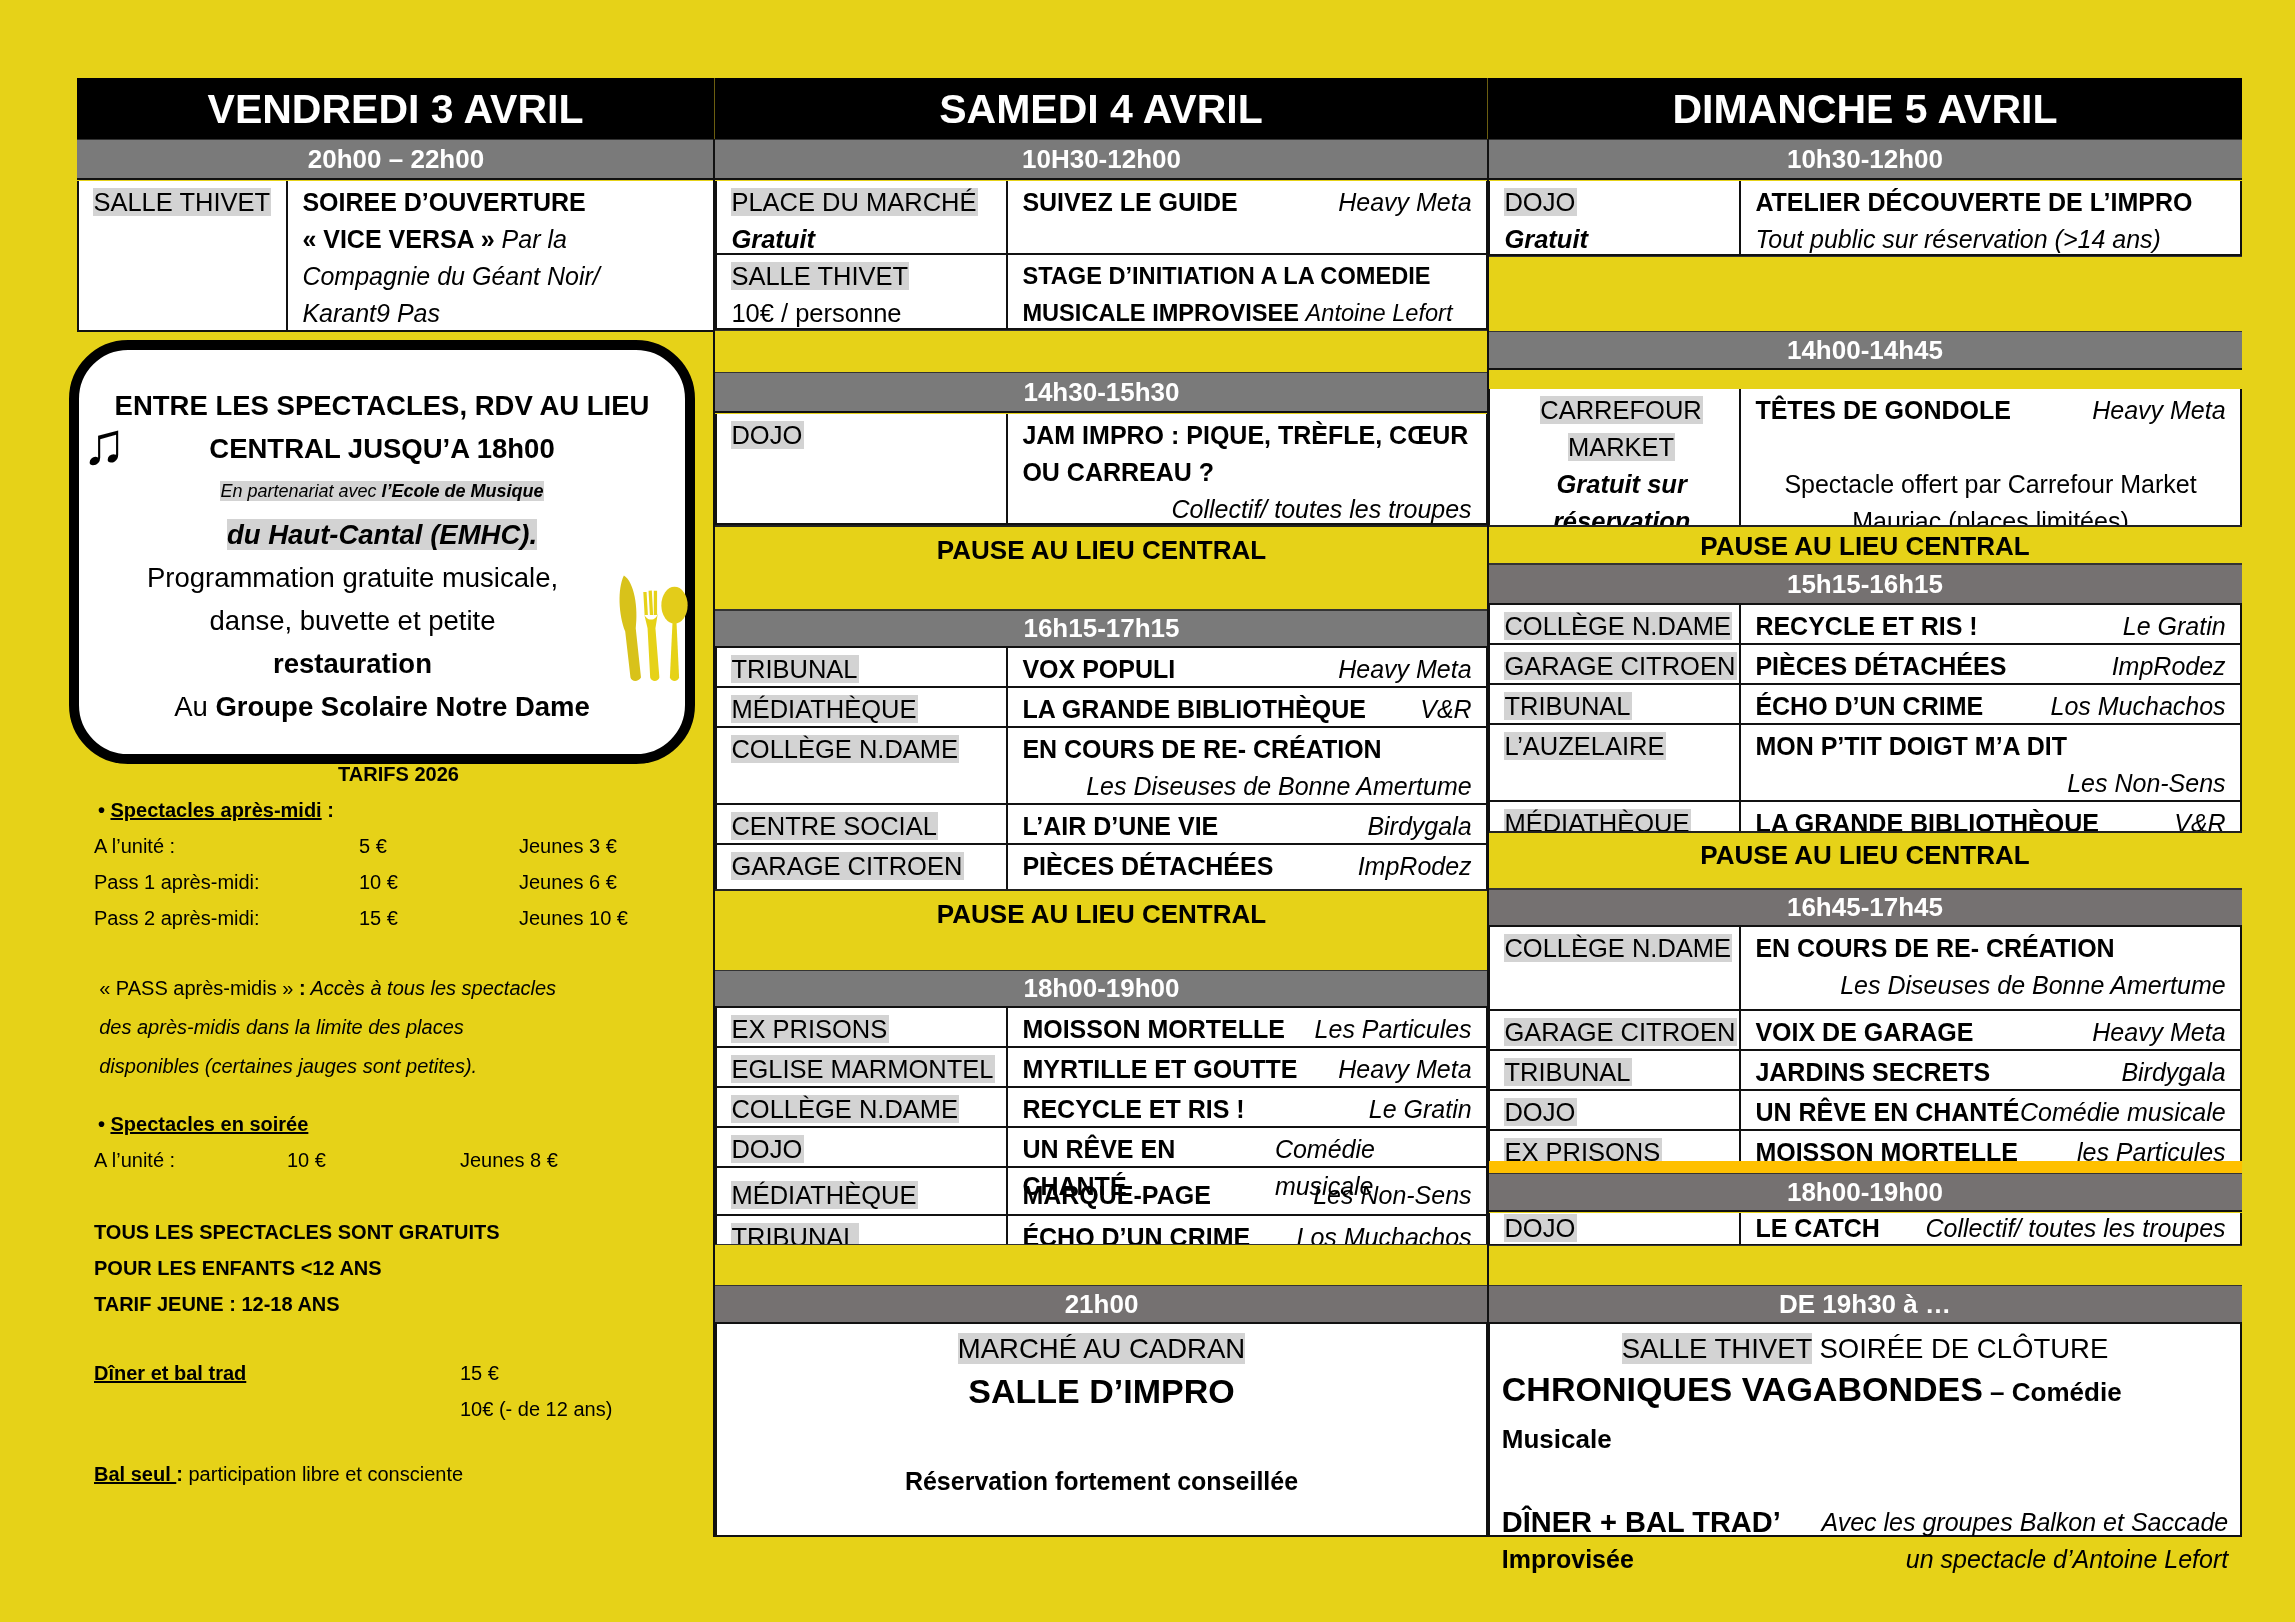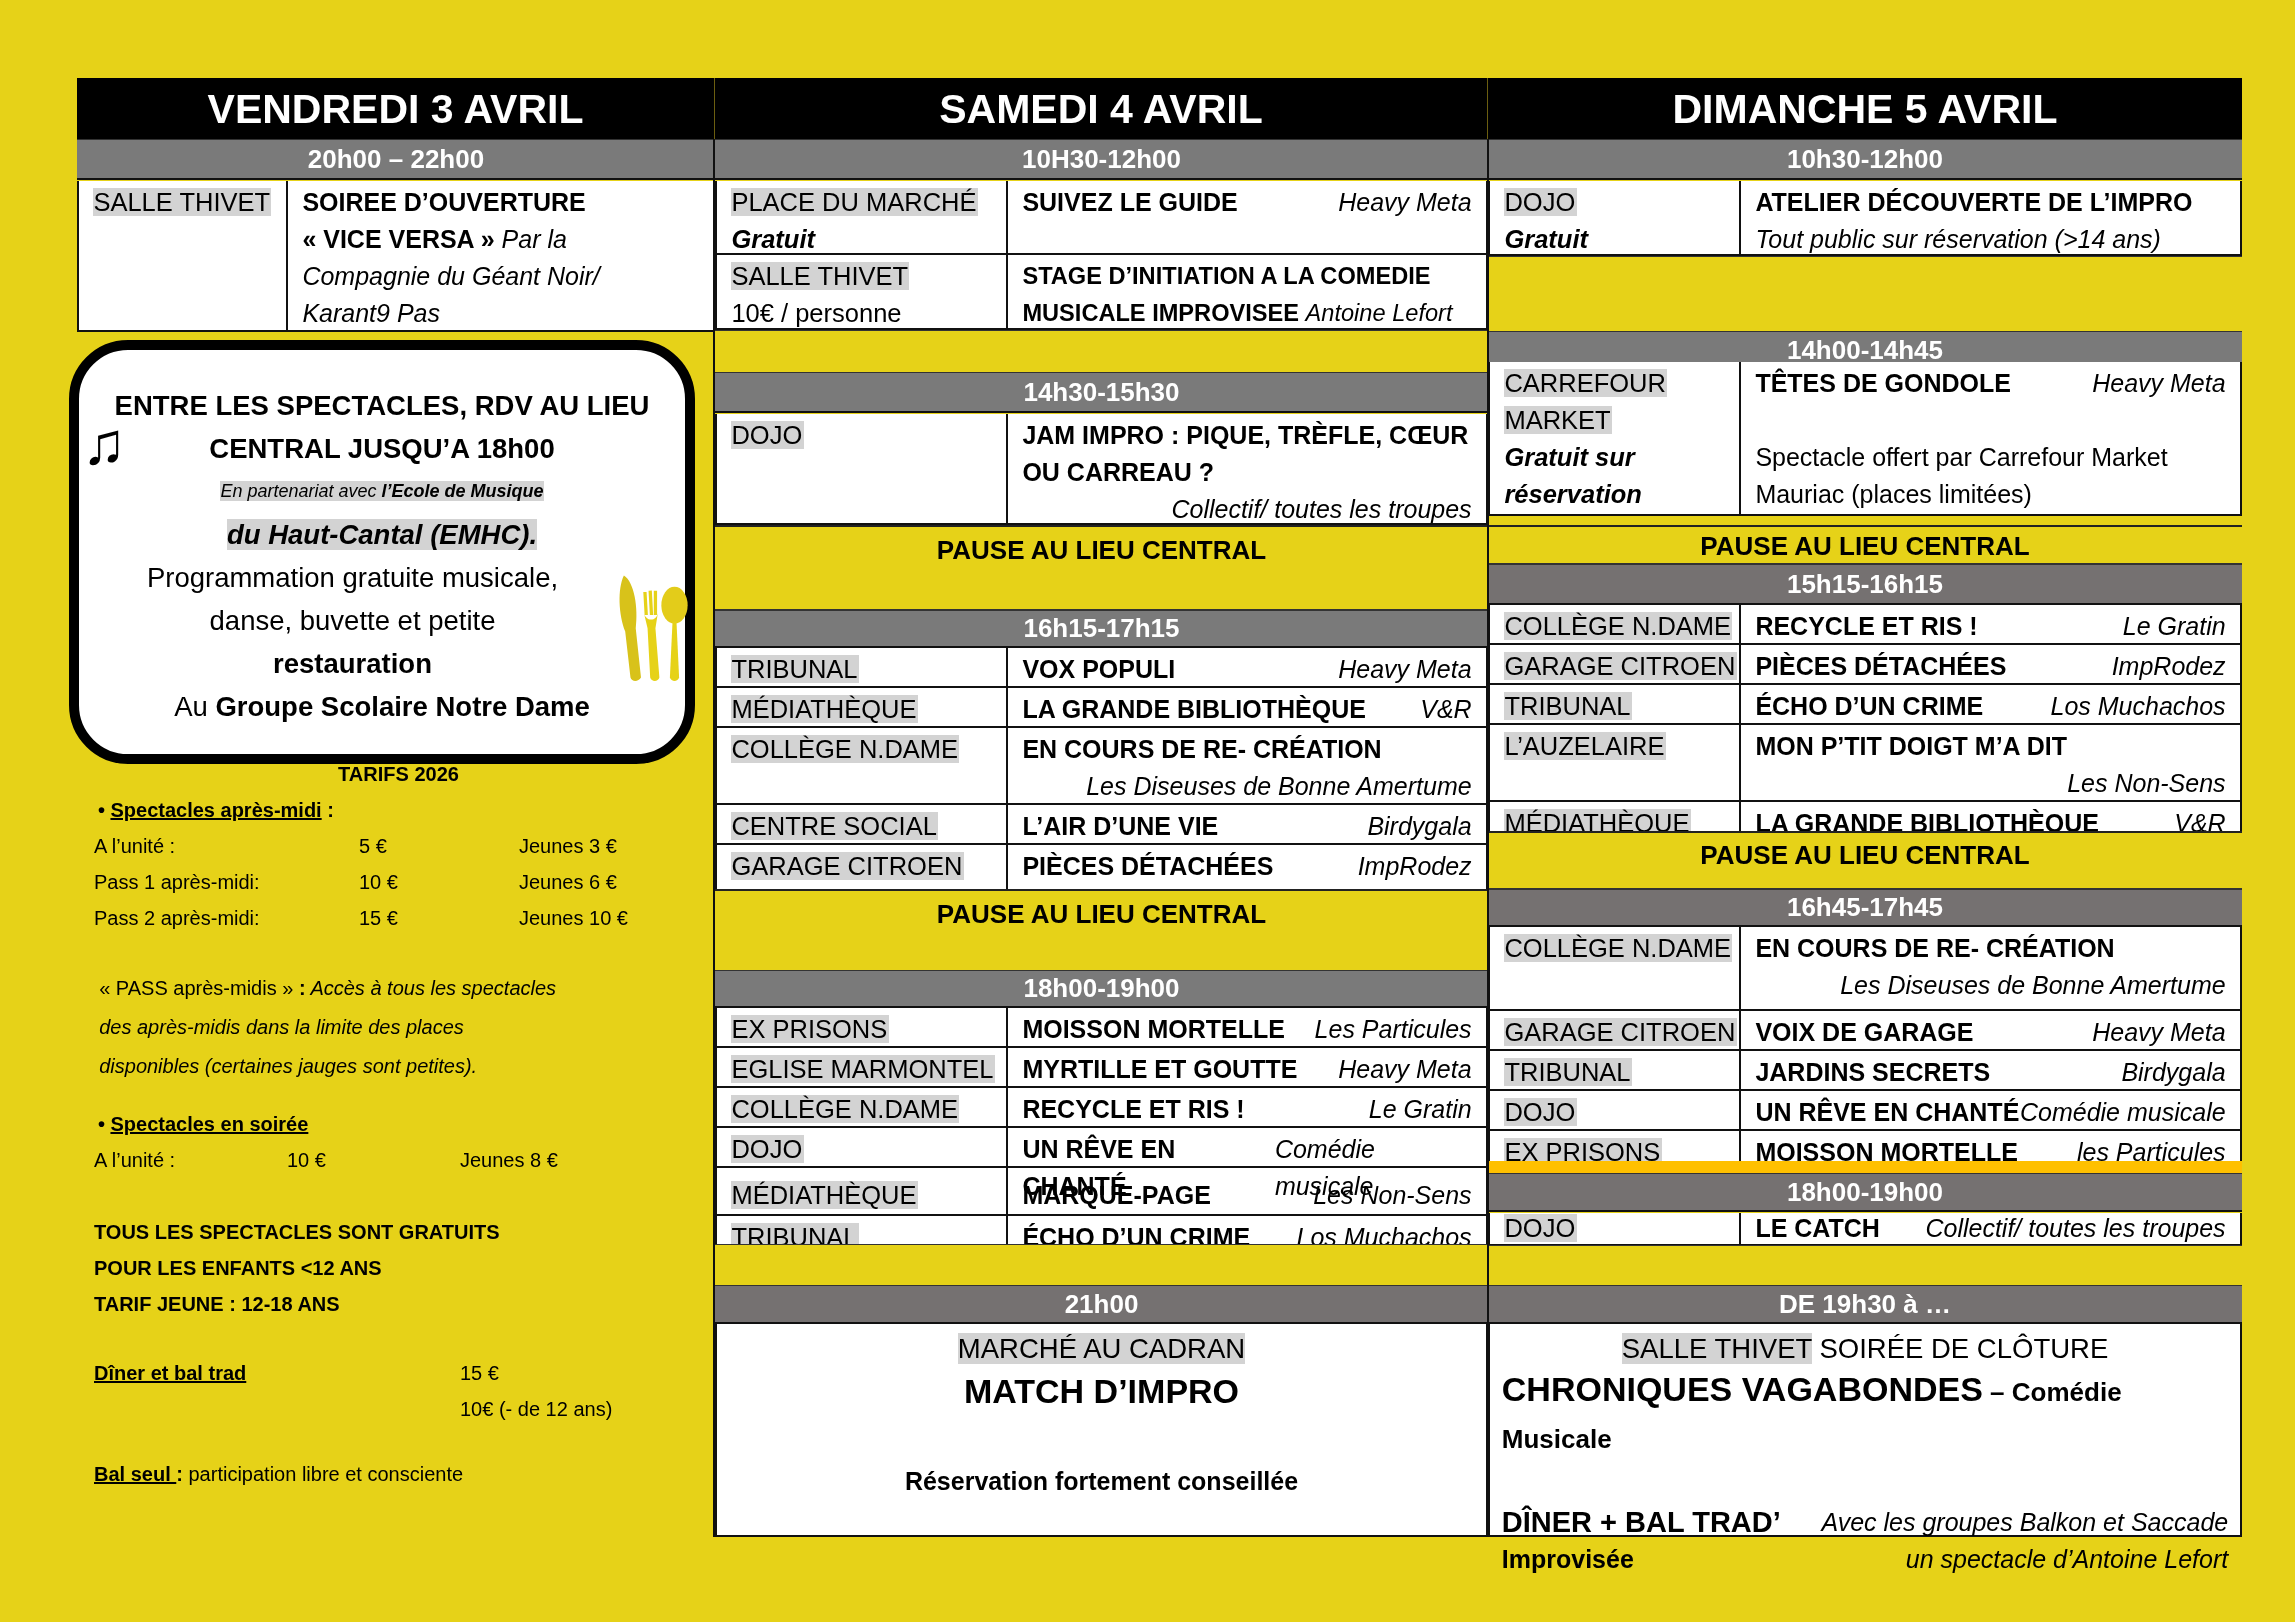--- a/index.html
+++ b/index.html
@@ -237,35 +237,35 @@
           <b>ÉCHO D’UN CRIME</b>
           <i>Los Muchachos</i>
         </div>
       </div>
     </div>
 </div>
 <div class="abs yel" style="left:715px;top:1244px;width:773px;height:41px;"></div>
 <div class="abs slot dk" style="left:715px;top:1285px;width:773px;height:39px;">21h00</div>
 <div class="abs frame" style="left:715px;top:1324px;width:773px;height:213px;background:#fff;border-bottom:2px solid #111;text-align:center;">
   <div style="font-size:27.5px;line-height:39px;padding-top:5.2px;"><span class="hl" style="background:#d3d3d3;">MARCHÉ AU CADRAN</span></div>
-  <div style="font-size:34px;font-weight:bold;line-height:47px;">MATCH D’IMPRO</div>
+  <div style="font-size:34px;font-weight:bold;line-height:47px;">SALLE D’IMPRO</div>
   <div style="font-size:25px;font-weight:bold;margin-top:52px;">Réservation fortement conseillée</div>
 </div>
 
 <div class="abs slot" style="left:1488px;top:139px;width:754px;height:41px;">10h30-12h00</div>
 <div class="abs row frame" style="left:1488px;top:181px;width:754px;height:75px;">
   <div class="venue" style="width:251px;"><span class="hl">DOJO</span><span class="sub">Gratuit</span></div>
   <div class="show">
       <div><b>ATELIER DÉCOUVERTE DE L’IMPRO</b></div>
       <div><i>Tout public sur réservation (&gt;14 ans)</i></div>
     </div>
 </div>
 <div class="abs yel" style="left:1488px;top:256px;width:754px;height:75px;"></div>
 <div class="abs slot" style="left:1488px;top:331px;width:754px;height:39px;">14h00-14h45</div>
-<div class="abs row frame" style="left:1488px;top:362px;width:754px;height:154px;">
+<div class="abs row frame" style="left:1488px;top:389px;width:754px;height:154px;text-align:center;">
   <div class="venue" style="width:251px;"><span class="hl">CARREFOUR</span><br><span class="hl">MARKET</span><span class="sub">Gratuit sur</span><span class="sub">réservation</span></div>
   <div class="show">
       <div class="line">
         <b>TÊTES DE GONDOLE</b>
         <i>Heavy Meta</i>
       </div>
       <div style="height:37px;"></div>
       <div>Spectacle offert par Carrefour Market</div>
       <div>Mauriac (places limitées)</div>
     </div>

